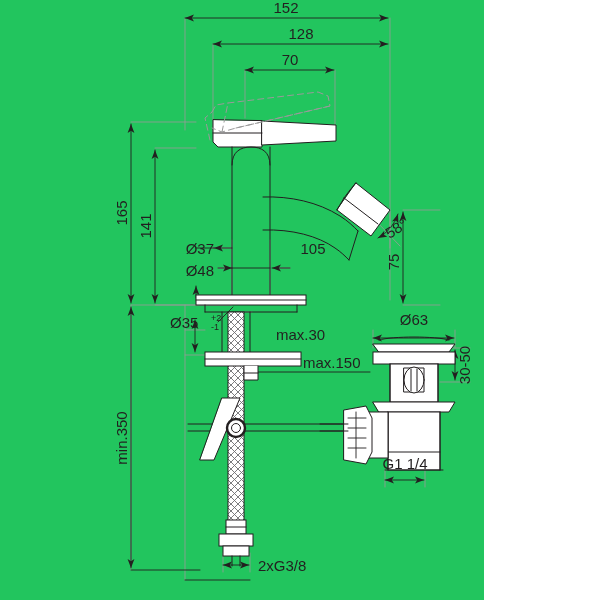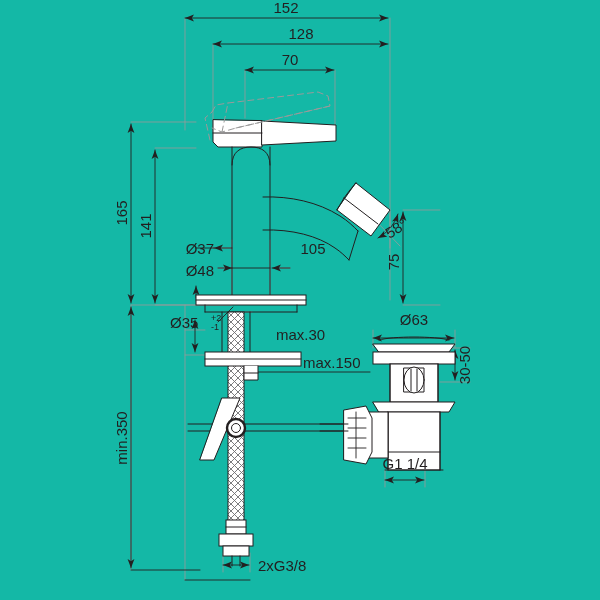--- a/index.html
+++ b/index.html
@@ -1,18 +1,18 @@
 <!DOCTYPE html>
 <html><head>
 <meta charset="utf-8">
 <style>
   html,body{margin:0;padding:0;background:#ffffff;}
   body{width:600px;height:600px;overflow:hidden;
        font-family:"Liberation Sans","DejaVu Sans",sans-serif;}
-  #stage{position:relative;width:600px;height:600px;background:#14b8a6;text-align:right;}
+  #stage{position:relative;width:484px;height:600px;background:#22c55e;text-align:right;}
   svg{position:absolute;top:0;left:0;}
   .dimtxt{font-family:"Liberation Sans","DejaVu Sans",sans-serif;
           font-size:15px;fill:#231f20;}
   .dimtxt.small{font-size:9px;}
   .vtxt{font-family:"Liberation Sans","DejaVu Sans",sans-serif;
         font-size:15px;fill:#231f20;}
 </style>
 </head>
 <body>
 

